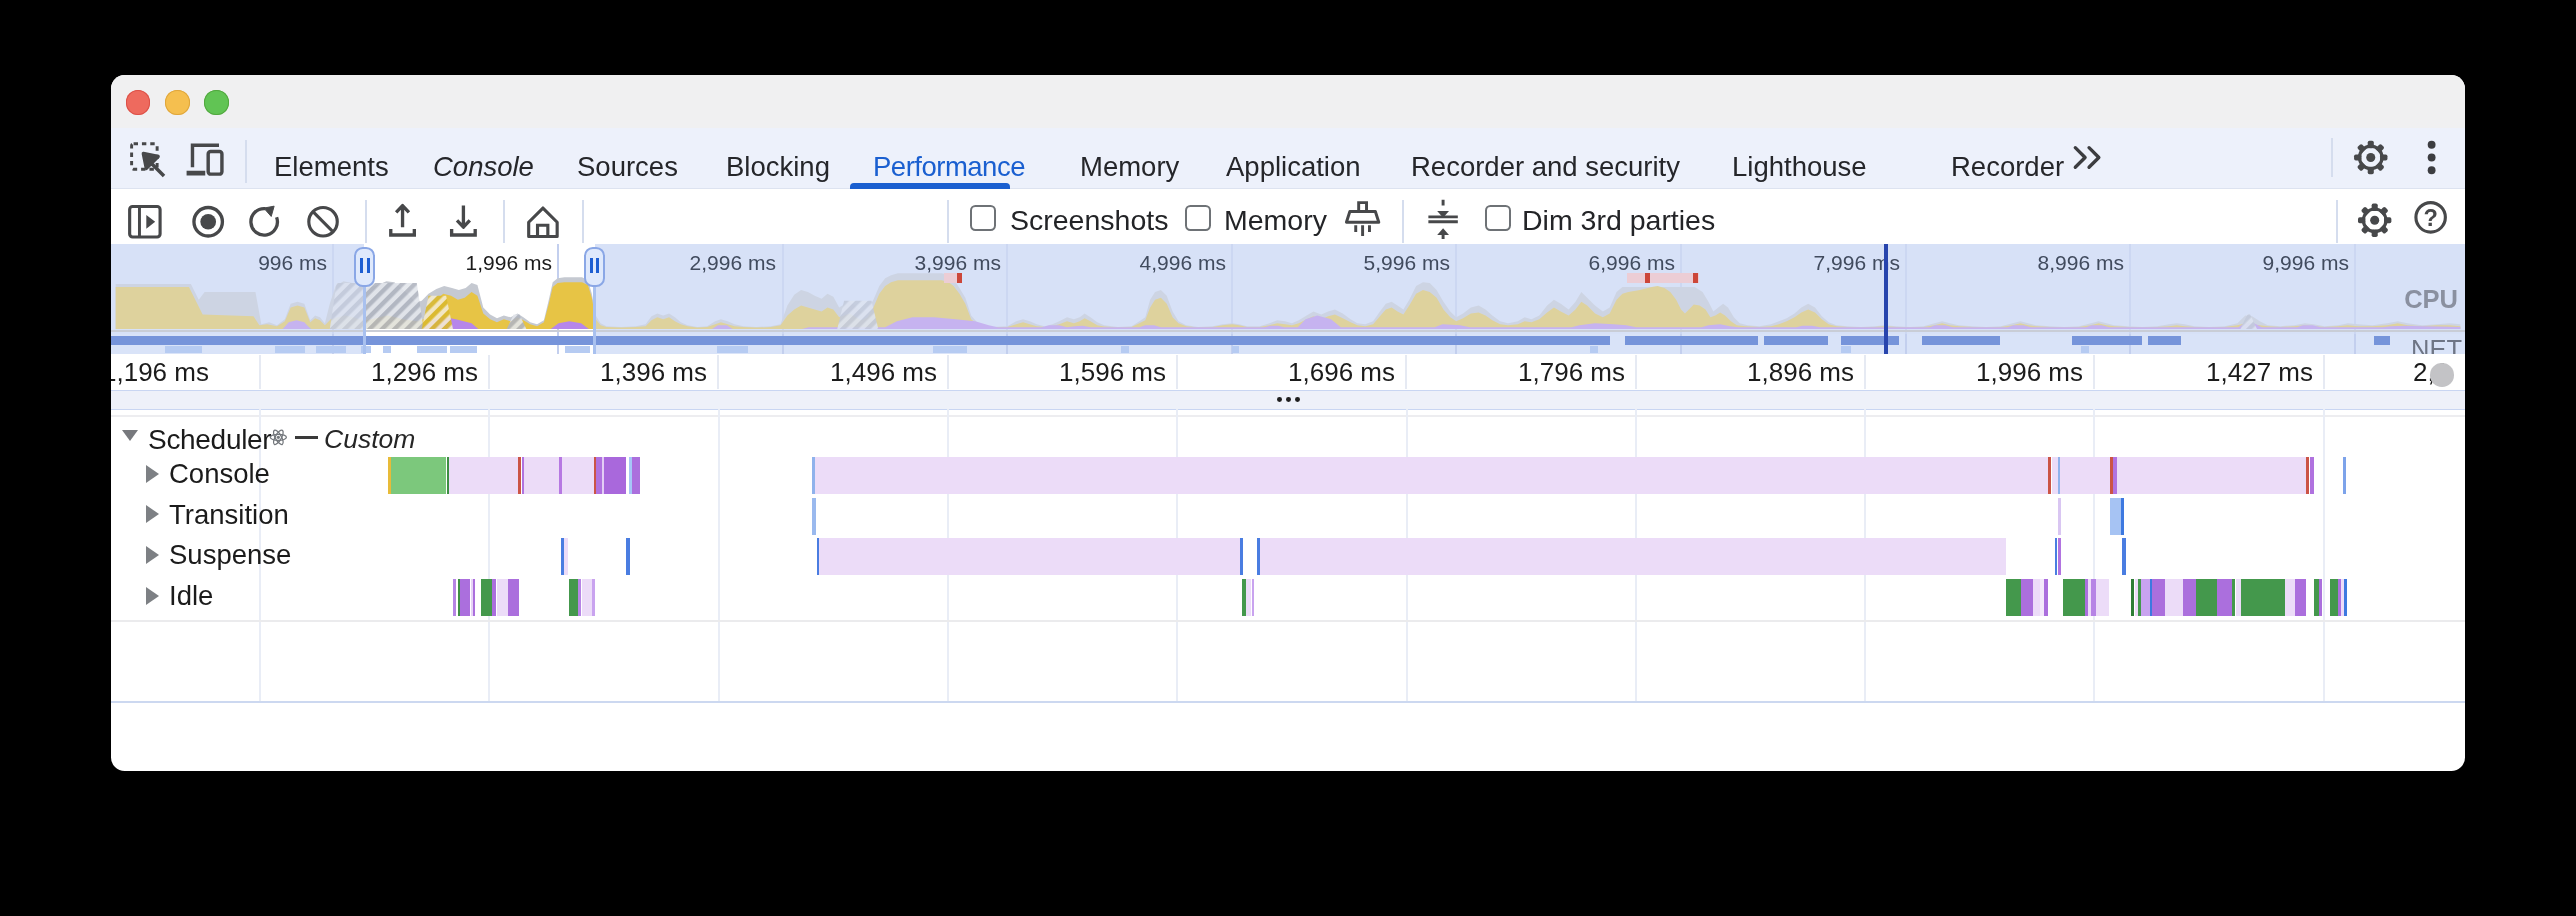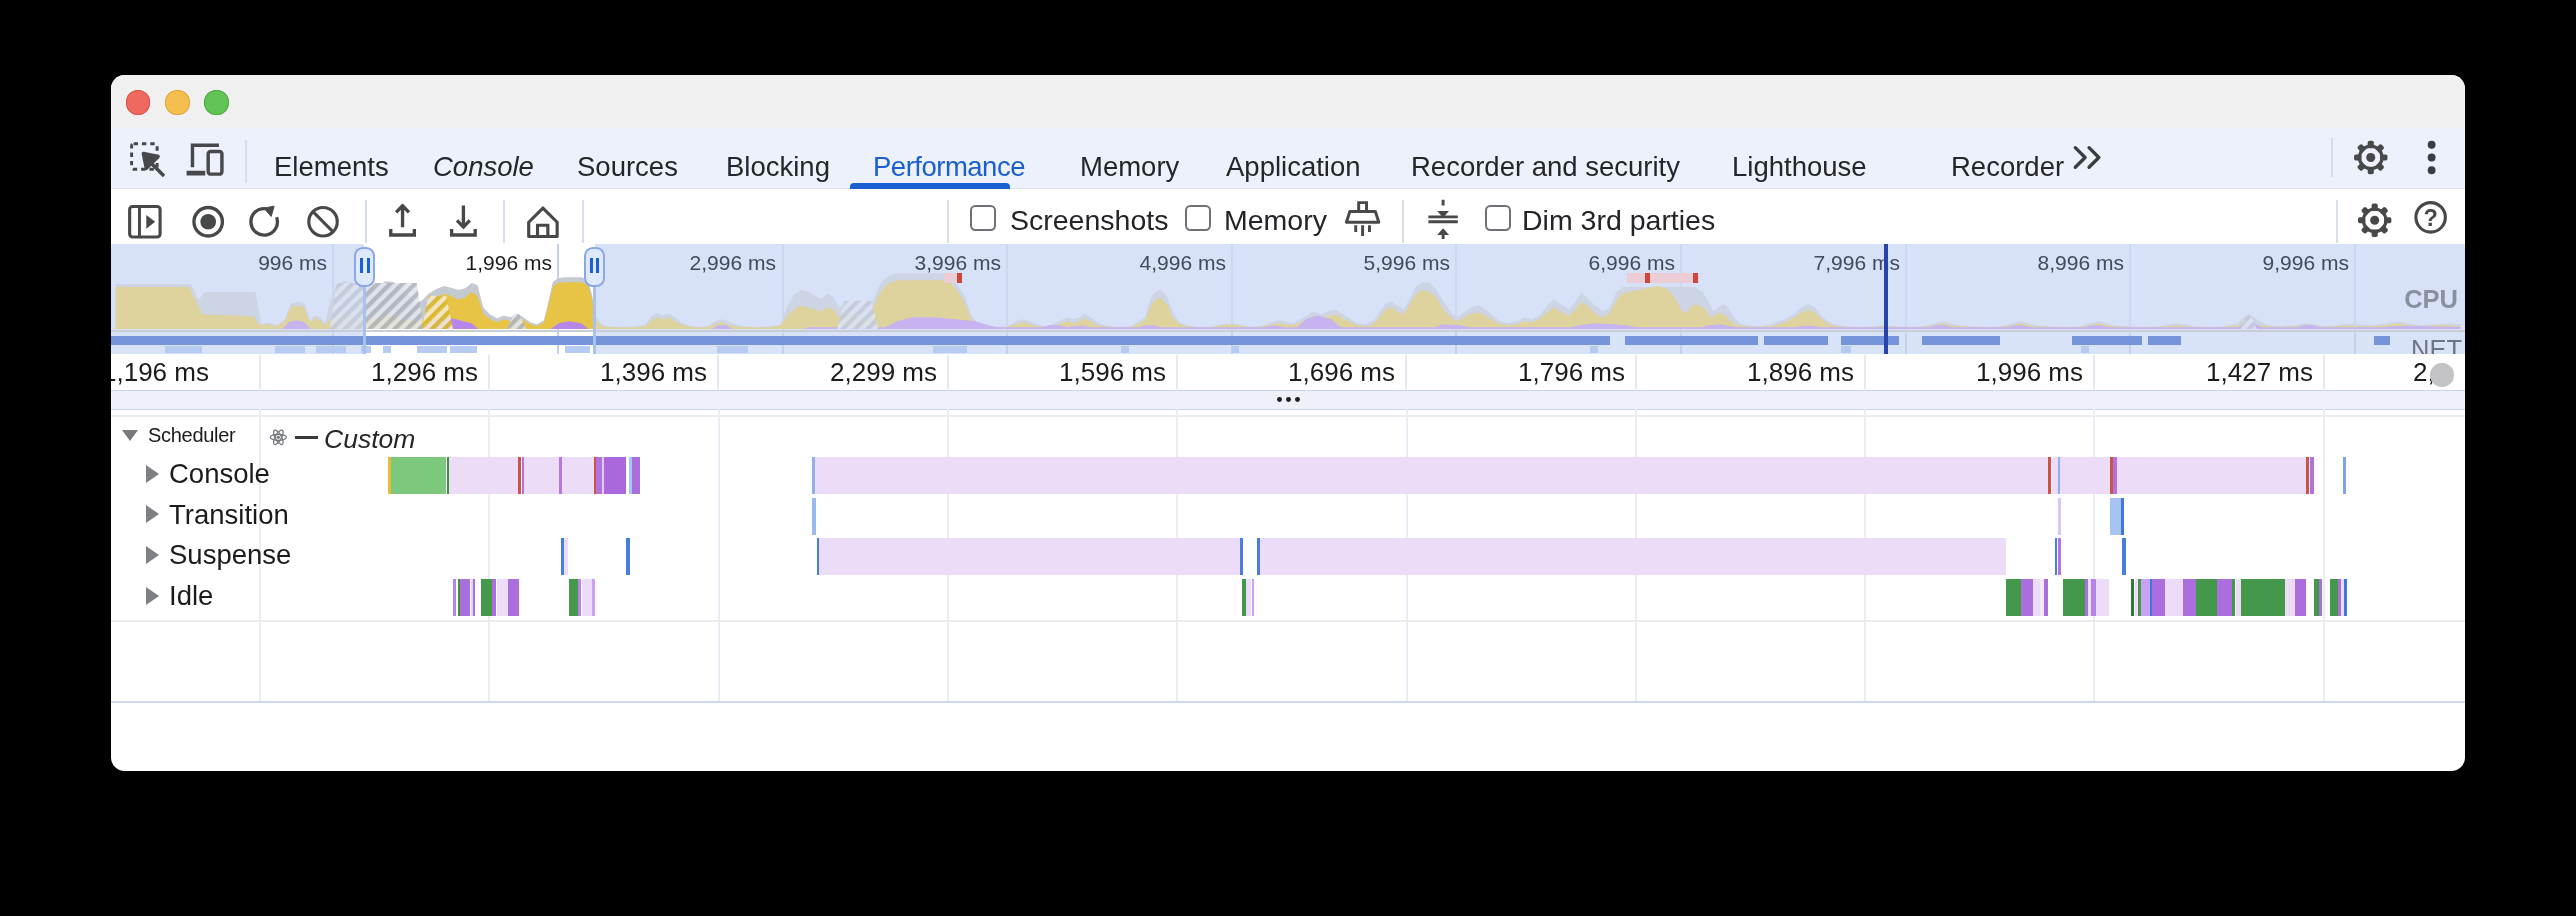--- a/index.html
+++ b/index.html
@@ -124,21 +124,21 @@
     <div class="tick" style="left:836px;"></div>
     <div class="tick" style="left:1065px;"></div>
     <div class="tick" style="left:1294px;"></div>
     <div class="tick" style="left:1524px;"></div>
     <div class="tick" style="left:1753px;"></div>
     <div class="tick" style="left:1982px;"></div>
     <div class="tick" style="left:2212px;"></div>
     <div class="rulab" style="right:2216px;text-align:center;">1,196 ms</div>
     <div class="rulab" style="right:1987px;">1,296 ms</div>
     <div class="rulab" style="right:1758px;">1,396 ms</div>
-    <div class="rulab" style="right:1528px;">2,299 ms</div>
+    <div class="rulab" style="right:1528px;">1,496 ms</div>
     <div class="rulab" style="right:1299px;">1,596 ms</div>
     <div class="rulab" style="right:1070px;">1,696 ms</div>
     <div class="rulab" style="right:840px;">1,796 ms</div>
     <div class="rulab" style="right:611px;">1,896 ms</div>
     <div class="rulab" style="right:382px;">1,996 ms</div>
     <div class="rulab" style="right:152px;">1,427 ms</div>
     <div class="rulab" style="left:2302px;width:118px;text-align:left;">2,1</div>
     <div class="ab" style="left:2319px;top:288px;width:23.6px;height:23.6px;border-radius:50%;background:#c3c3c6;"></div>
     <div class="ab" style="left:0;top:315px;width:2354px;height:18px;background:#eef1f9;border-top:1.5px solid #c9d6f2;border-bottom:1.5px solid #c9d6f2;"></div>
     <div class="ab" style="left:1166px;top:322px;width:4.9px;height:4.9px;border-radius:50%;background:#1f1f1f;"></div>
@@ -151,21 +151,21 @@
     <div class="tgl" style="left:836px;"></div>
     <div class="tgl" style="left:1065px;"></div>
     <div class="tgl" style="left:1295px;"></div>
     <div class="tgl" style="left:1524px;"></div>
     <div class="tgl" style="left:1753px;"></div>
     <div class="tgl" style="left:1982px;"></div>
     <div class="tgl" style="left:2212px;"></div>
     <div class="ab" style="left:0;top:545px;width:2354px;height:1.5px;background:#ebebed;"></div>
     <div class="ab" style="left:0;top:626px;width:2354px;height:2px;background:#ccd8f0;"></div>
     <div class="ab" style="left:11.3px;top:355px;width:0;height:0;border-left:8.8px solid transparent;border-right:8.8px solid transparent;border-top:11.8px solid #77797d;"></div>
-    <div class="rowlab" style="left:37px;top:349px;font-size:20px;letter-spacing:-0.3px;">Scheduler</div>
+    <div class="rowlab" style="left:37px;top:349px;font-size:28px;letter-spacing:-0.3px;">Scheduler</div>
     <svg class="ab" style="left:158px;top:353px;" width="18.7" height="18.7" viewBox="0 0 22 22">
       <circle cx="11" cy="11" r="1.9" fill="#73777c"></circle>
       <ellipse cx="11" cy="11" rx="9.5" ry="3.6" fill="none" stroke="#73777c" stroke-width="1.5" transform="rotate(0 11 11)"></ellipse>
       <ellipse cx="11" cy="11" rx="9.5" ry="3.6" fill="none" stroke="#73777c" stroke-width="1.5" transform="rotate(60 11 11)"></ellipse>
       <ellipse cx="11" cy="11" rx="9.5" ry="3.6" fill="none" stroke="#73777c" stroke-width="1.5" transform="rotate(120 11 11)"></ellipse>
     </svg>
     <div class="ab" style="left:184px;top:361px;width:22.6px;height:2.9px;background:#3a3a3a;"></div>
     <div class="rowlab" style="left:213px;top:349px;font-size:26.5px;font-style:italic;color:#262626;">Custom</div>
     <div class="tri-r" style="left:35px;top:390px;"></div>
     <div class="rowlab" style="left:58px;top:383px;">Console</div>

